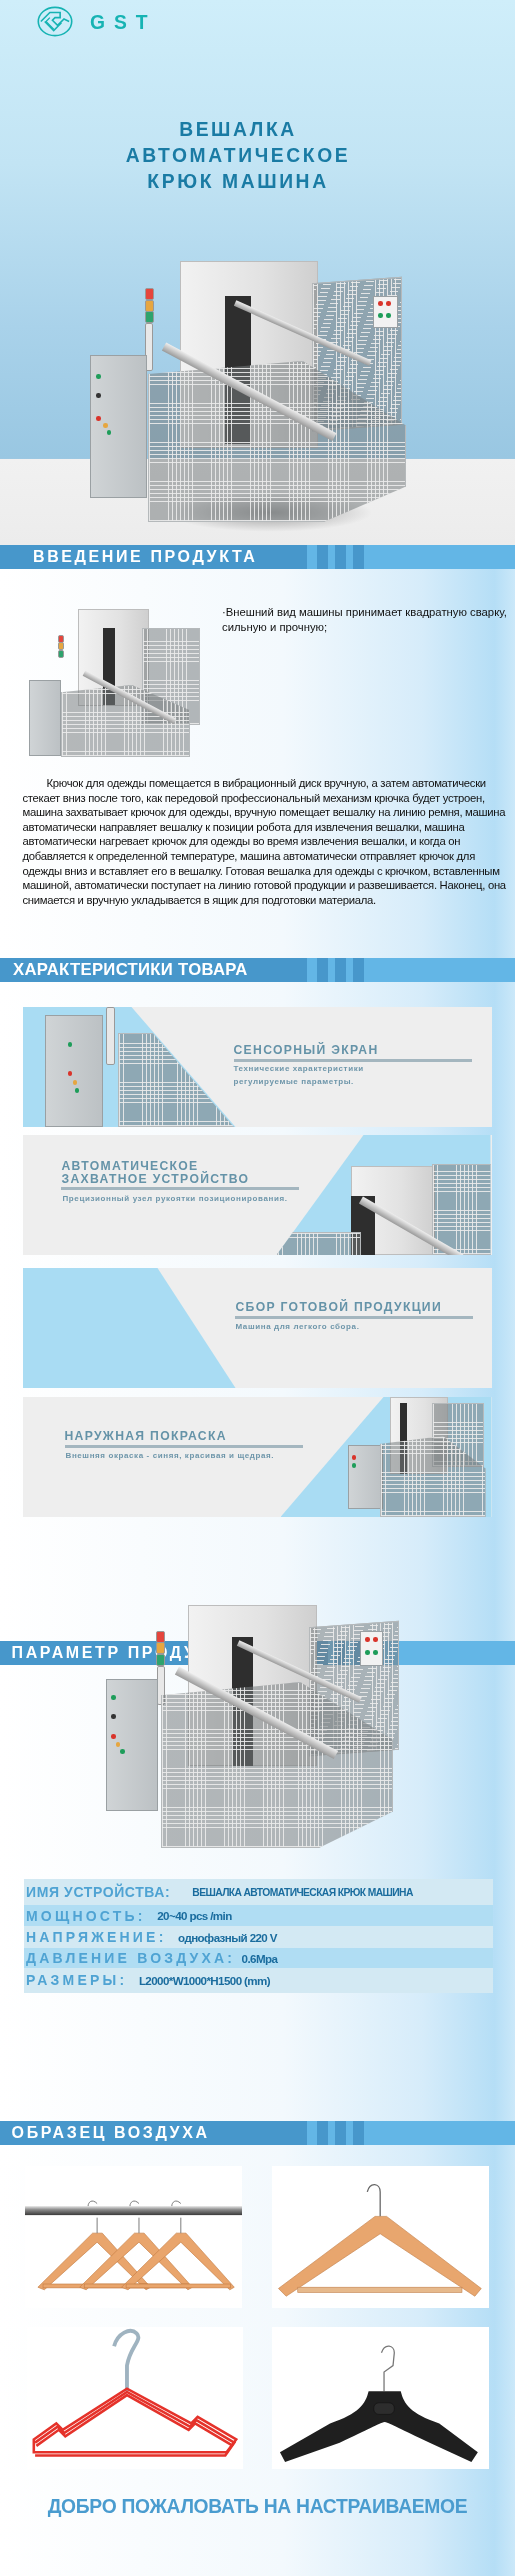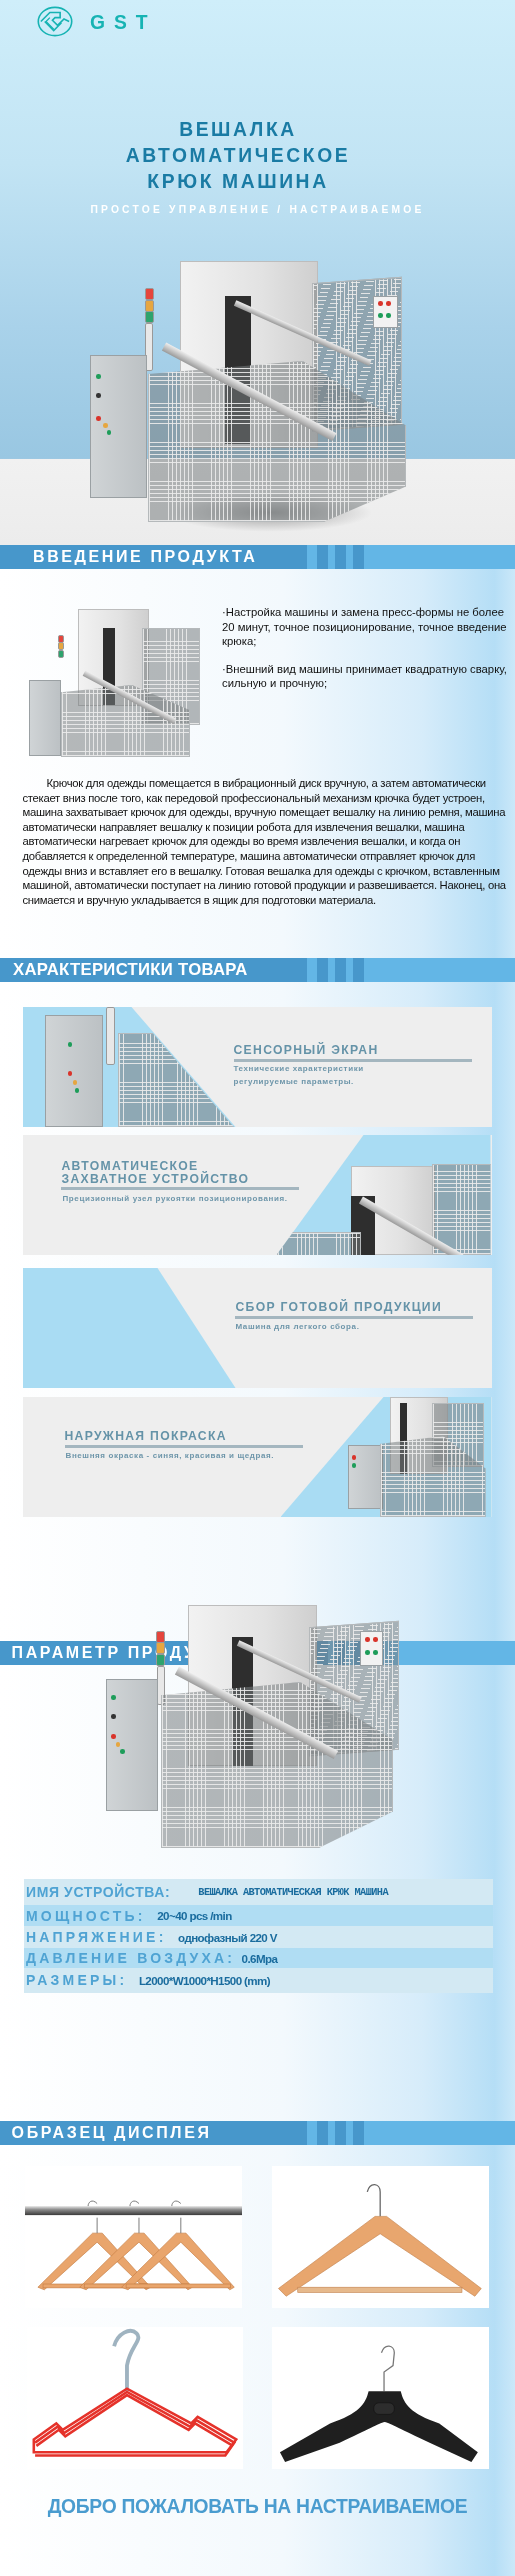--- a/index.html
+++ b/index.html
@@ -107,21 +107,20 @@
     <path d="M12 24 L26 38 L38 26" fill="none" stroke="#16b3b3" stroke-width="2.5"></path>
     <path d="M20 18 L14 24 L26 36" fill="none" stroke="#16b3b3" stroke-width="2"></path>
   </svg>
   <div class="logo-text">GST</div>
 
   <div class="hero-title">
     <div>ВЕШАЛКА</div>
     <div>АВТОМАТИЧЕСКОЕ</div>
     <div>КРЮК МАШИНА</div>
   </div>
-  <div class="hero-sub">ПРОСТОЕ УПРАВЛЕНИЕ / НАСТРАИВАЕМОЕ</div>
 
   <div class="machine" style="left:90px; top:261px; width:335px; height:267px;">
     <div class="shadow" style="left:77px; top:232px; width:206px; height:39px;"></div>
     <div class="tower" style="left:90px; top:0; width:138px; height:187px;"></div>
     <div class="slot" style="left:135px; top:35px; width:26px; height:148px;"></div>
     <div class="cage" style="left:222px; top:19.3px; width:90px; height:148px; transform: skewY(-4deg);"></div>
     <div class="box" style="left:283px; top:35px; width:24.5px; height:32px; background:#f2f2f2;"></div>
     <div class="btn" style="left:288px; top:40px; background:#d9342b;"></div>
     <div class="btn" style="left:296px; top:40px; background:#d9342b;"></div>
     <div class="btn" style="left:288px; top:52px; background:#1e9d5a;"></div>
@@ -156,21 +155,20 @@
   <div class="cage" style="left:116px; top:19.3px; width:58px; height:97px;"></div>
   <div class="lamp" style="left:32px; top:26px; height:7.7px; width:6.4px; background:#e5453c;"></div>
   <div class="lamp" style="left:32px; top:33px; height:7.7px; width:6.4px; background:#e6a640;"></div>
   <div class="lamp" style="left:32px; top:41px; height:7.7px; width:6.4px; background:#2ea36d;"></div>
   <div class="box" style="left:3.2px; top:71px; width:32px; height:76px;"></div>
   <div class="cage" style="left:35px; top:76px; width:129px; height:72px; clip-path: polygon(0 10%, 55% 0, 100% 35%, 100% 100%, 0 100%);"></div>
   <div class="rail" style="left:58px; top:61px; width:103px; transform: rotate(28deg);"></div>
 </div>
 
 <div class="intro-bullets">
-  <p>·Настройка машины и замена пресс-формы не более 20 минут, точное позиционирование, точное введение крюка;</p>
   <p>·Внешний вид машины принимает квадратную сварку, сильную и прочную;</p>
 </div>
 
 <div class="intro-para">Крючок для одежды помещается в вибрационный диск вручную, а затем автоматически стекает вниз после того, как передовой профессиональный механизм крючка будет устроен, машина захватывает крючок для одежды, вручную помещает вешалку на линию ремня, машина автоматически направляет вешалку к позиции робота для извлечения вешалки, машина автоматически нагревает крючок для одежды во время извлечения вешалки, и когда он добавляется к определенной температуре, машина автоматически отправляет крючок для одежды вниз и вставляет его в вешалку. Готовая вешалка для одежды с крючком, вставленным машиной, автоматически поступает на линию готовой продукции и развешивается. Наконец, она снимается и вручную укладывается в ящик для подготовки материала.</div>
 
 <div class="bar" style="top:958px;">
   <div class="dark"></div>
   <div class="stripe" style="left:317px;"></div>
   <div class="stripe" style="left:335px;"></div>
   <div class="stripe" style="left:353px;"></div>
@@ -266,21 +264,21 @@
   <div class="btn" style="left:5.2px; top:129px; background:#d9342b;"></div>
   <div class="btn" style="left:9.7px; top:137px; background:#e6a640;"></div>
   <div class="btn" style="left:14px; top:144px; background:#1e9d5a;"></div>
   <div class="cage" style="left:55px; top:77px; width:232px; height:166px; clip-path: polygon(0 8%, 60% 0, 100% 35%, 100% 78%, 68% 100%, 0 100%);"></div>
   <div class="rail" style="left:71px; top:61px; width:180px; transform: rotate(28deg); height:9px;"></div>
 </div>
 
 <div class="ptable">
   <div class="prow light" style="height:26.4px;">
     <span class="pkey tight">ИМЯ УСТРОЙСТВА:</span>
-    <span class="pval" style="font-size:10.3px; margin-left:28px;font-family:Liberation Mono, monospace;">ВЕШАЛКА АВТОМАТИЧЕСКАЯ КРЮК МАШИНА</span>
+    <span class="pval" style="font-size:10.3px; margin-left:22px;">ВЕШАЛКА АВТОМАТИЧЕСКАЯ КРЮК МАШИНА</span>
   </div>
   <div class="prow blue" style="height:20.6px;">
     <span class="pkey">МОЩНОСТЬ:</span>
     <span class="pval">20~40 pcs /min</span>
   </div>
   <div class="prow light" style="height:22.5px;">
     <span class="pkey">НАПРЯЖЕНИЕ:</span>
     <span class="pval">однофазный 220 V</span>
   </div>
   <div class="prow blue" style="height:19.3px;">
@@ -291,21 +289,21 @@
     <span class="pkey">РАЗМЕРЫ:</span>
     <span class="pval">L2000*W1000*H1500 (mm)</span>
   </div>
 </div>
 
 <div class="bar" style="top:2121px;">
   <div class="dark"></div>
   <div class="stripe" style="left:317px;"></div>
   <div class="stripe" style="left:335px;"></div>
   <div class="stripe" style="left:353px;"></div>
-  <div class="label" style="left:11.6px;">ОБРАЗЕЦ ДИСПЛЕЯ</div>
+  <div class="label" style="left:11.6px;">ОБРАЗЕЦ ВОЗДУХА</div>
 </div>
 
 <div class="sample" style="left:24.5px; top:2166px; width:217px; height:142px;">
   <svg width="217" height="142" viewBox="0 0 337 220">
     <defs>
       <linearGradient id="rod" x1="0" y1="0" x2="0" y2="1">
         <stop offset="0" stop-color="#e6e6e6"></stop>
           <stop offset="0.4" stop-color="#8a8a8a"></stop>
           <stop offset="1" stop-color="#3a3a3a"></stop>
       </linearGradient>

